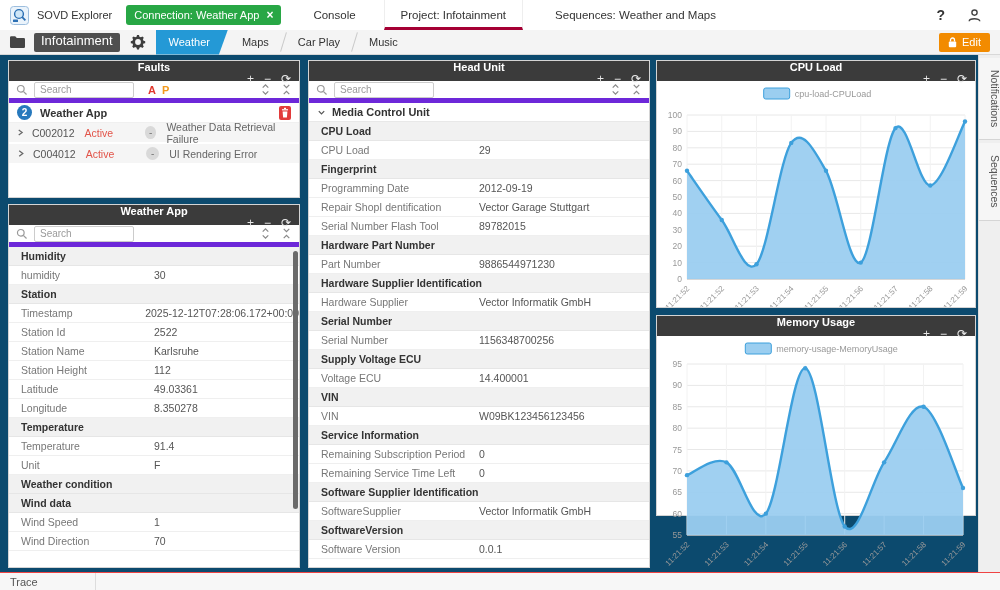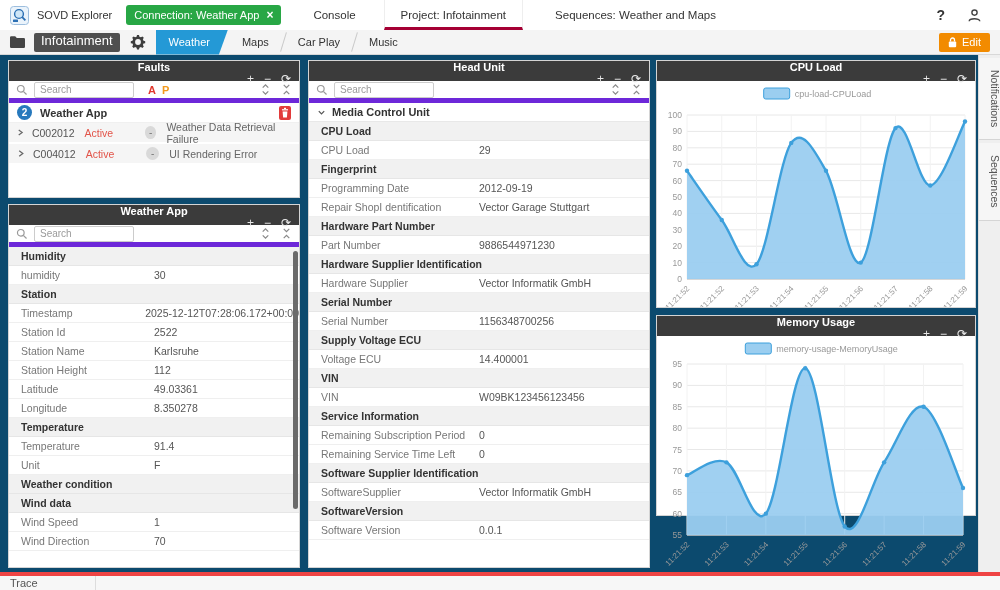--- a/index.html
+++ b/index.html
@@ -61,21 +61,21 @@
   .scroll-thumb { position:absolute; right:1px; width:5px; border-radius:3px; background:#6b6b6b; }
 
   
   .chart-wrap { width:100%; }
 
   
   .right-rail { position:absolute; right:0; top:55px; width:22px; height:517px; background:#efefef; border-left:1px solid #dcdcdc; }
   .rail-tab { writing-mode:vertical-rl; font-size:10.5px; color:#555; padding:12px 0; width:22px; text-align:center; background:#f6f6f6; border-bottom:1px solid #d5d5d5; cursor:pointer; margin-top:3px; }
 
   
-  .bottom-bar { position:absolute; left:0; bottom:0; width:1000px; height:18px; background:#f7f7f7; border-top:4px solid #ef4444; display:flex; align-items:center; }
+  .bottom-bar { position:absolute; left:0; bottom:0; width:1000px; height:18px; background:#f7f7f7; border-top:1px solid #ef4444; display:flex; align-items:center; }
   .trace-tab { width:96px; height:100%; display:flex; align-items:center; padding-left:10px; font-size:11px; color:#555; border-right:1px solid #ddd; cursor:pointer; }
 </style>
 </head>
 <body>
 
 <div class="app">
 
   <div class="top-header">
     <svg class="logo" viewBox="0 0 19 19">
       <rect x="0.5" y="0.5" width="18" height="18" rx="3" fill="#eaf3fb" stroke="#9dbede"></rect>
@@ -312,20 +312,24 @@
           <span class="pvalue">29</span>
         </div>
         <div class="prow section">Fingerprint</div>
         <div class="prow data">
           <span class="plabel">Programming Date</span>
           <span class="pvalue">2012-09-19</span>
         </div>
         <div class="prow data">
           <span class="plabel">Repair ShopI dentification</span>
           <span class="pvalue">Vector Garage Stuttgart</span>
+        </div>
+        <div class="prow data">
+          <span class="plabel">Serial Number Flash Tool</span>
+          <span class="pvalue">89782015</span>
         </div>
         <div class="prow section">Hardware Part Number</div>
         <div class="prow data">
           <span class="plabel">Part Number</span>
           <span class="pvalue">9886544971230</span>
         </div>
         <div class="prow section">Hardware Supplier Identification</div>
         <div class="prow data">
           <span class="plabel">Hardware Supplier</span>
           <span class="pvalue">Vector Informatik GmbH</span>

